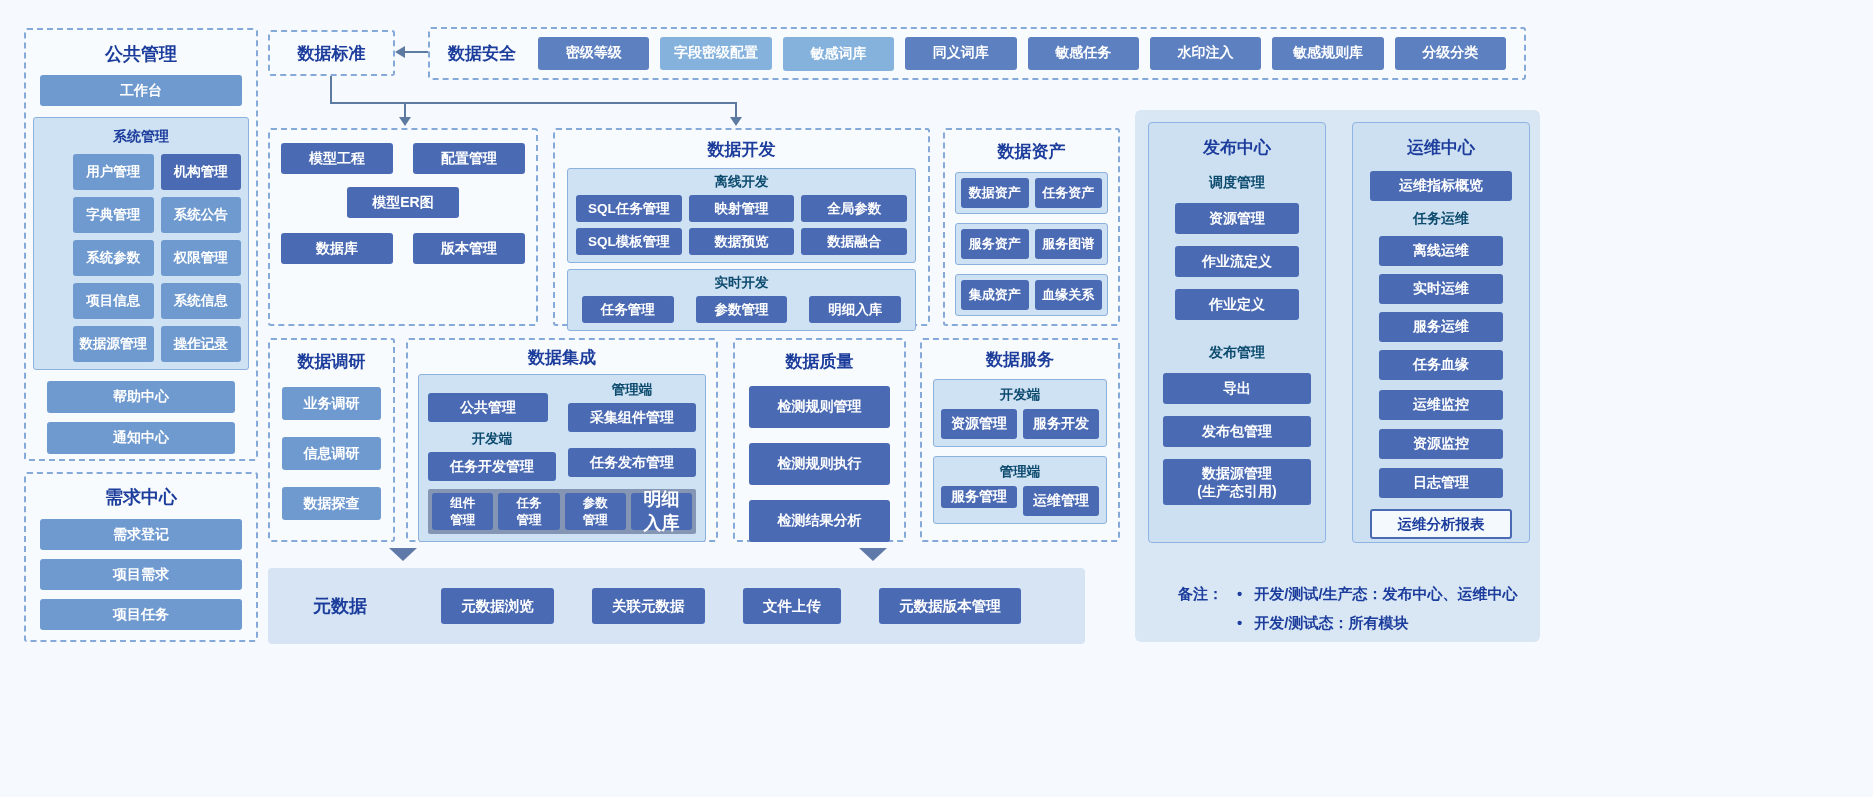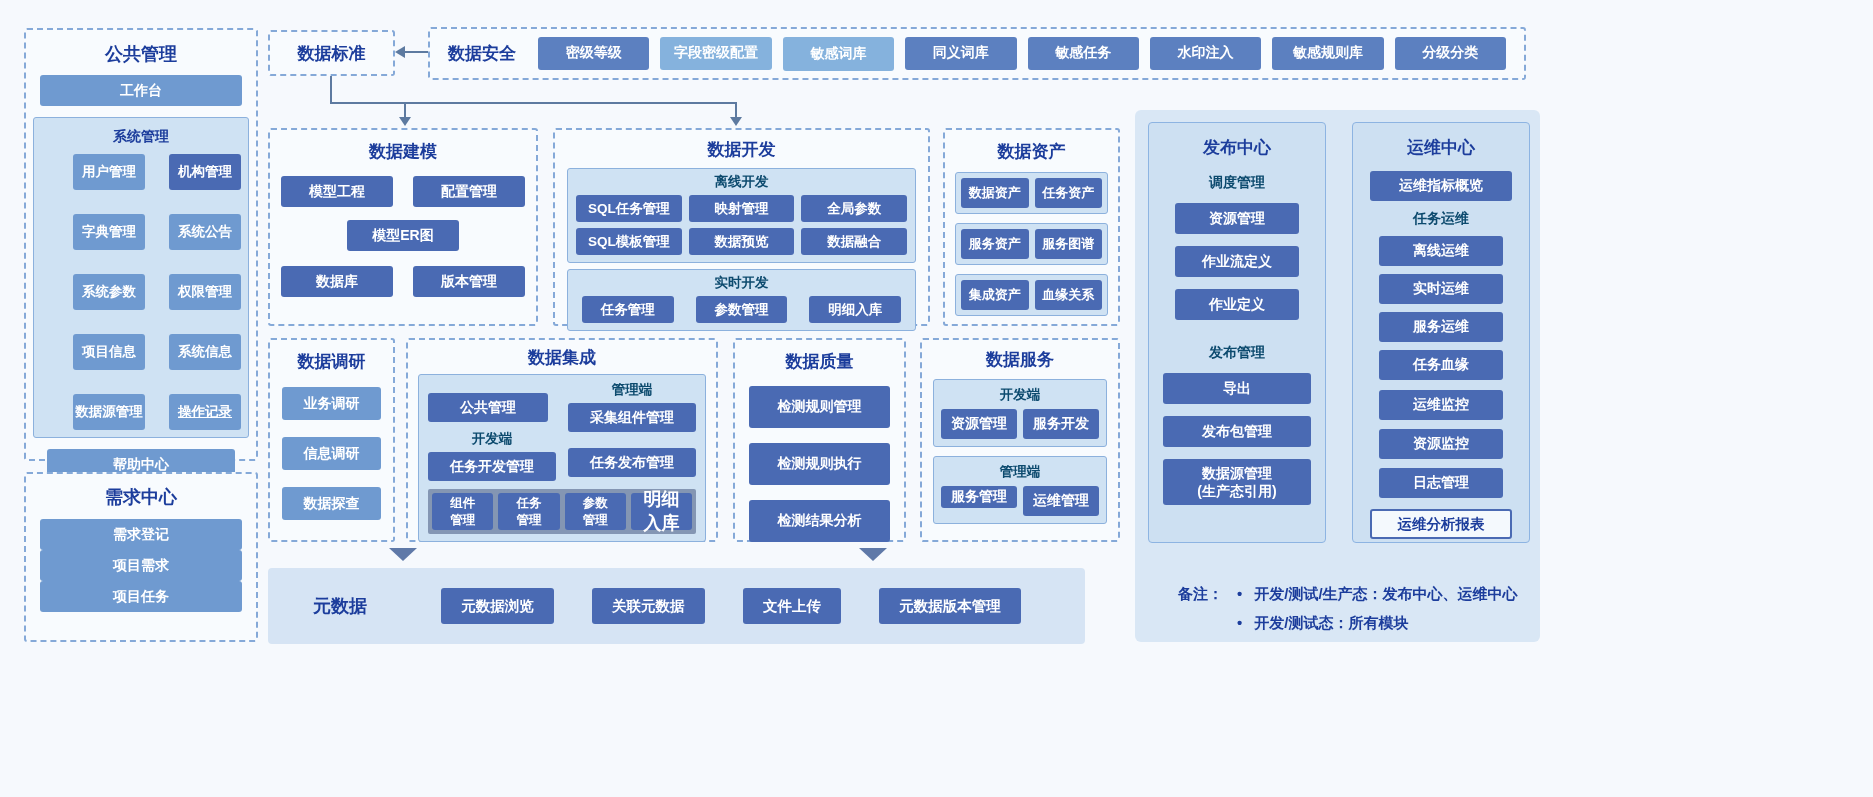--- a/index.html
+++ b/index.html
@@ -18,21 +18,21 @@
 
   .btn { display:flex; align-items:center; justify-content:center; color:#ffffff;
          font-weight:bold; border-radius:3px; font-size:14px; text-align:center; }
   .dark   { background:#4a6ab3; }
   .medium { background:#6f9ad0; }
   .sec    { background:#5c80c0; }
   .light  { background:#85b2dd; }
   .outline { background:#f4f9fd; border:2px solid #4a6ab3; color:#1c3d9c; }
   .pre { white-space:pre-line; line-height:1.3; }
 
-  .grid2 { display:grid; grid-template-columns:1fr 1fr; gap:24px;margin-left:32px; }
+  .grid2 { display:grid; grid-template-columns:1fr 1fr; gap:7px;margin-left:32px; }
   .grid3 { display:grid; grid-template-columns:1fr 1fr 1fr; gap:6px 7px; }
   .col  { display:flex; flex-direction:column; }
   .rowc { display:flex; justify-content:center; }
   .rowflex { display:flex; }
 
   .line { position:absolute; background:#5d7aa0; }
   .arr-left { position:absolute; width:0; height:0;
               border-top:6px solid transparent; border-bottom:6px solid transparent;
               border-right:10px solid #5d7aa0; }
   .arr-down { position:absolute; width:0; height:0;
@@ -81,21 +81,21 @@
     <div class="col" style="margin-top:11px;gap:9px;align-items:center;">
 
         <div class="btn medium" style="width:188px;height:32px;">帮助中心</div>
 
         <div class="btn medium" style="width:188px;height:32px;">通知中心</div>
       </div>
   </div>
 
   <div class="box" style="left:24px;top:472px;width:234px;height:170px;">
     <div class="ttl t18" style="margin-top:11px;">需求中心</div>
-    <div class="col" style="margin-top:10px;align-items:center;">
+    <div class="col" style="margin-top:10px;gap:9px;align-items:center;">
 
         <div class="btn medium" style="width:202px;height:31px;">需求登记</div>
 
         <div class="btn medium" style="width:202px;height:31px;">项目需求</div>
 
         <div class="btn medium" style="width:202px;height:31px;">项目任务</div>
       </div>
   </div>
 
   <div class="box" style="left:268px;top:30px;width:127px;height:46px;display:flex;align-items:center;justify-content:center;">
@@ -128,21 +128,20 @@
   </div>
 
   <div class="line" style="left:330px;top:76px;width:2px;height:28px;"></div>
   <div class="line" style="left:330px;top:102px;width:407px;height:2px;"></div>
   <div class="line" style="left:404px;top:102px;width:2px;height:16px;"></div>
   <div class="arr-down" style="left:399px;top:117px;"></div>
   <div class="line" style="left:735px;top:102px;width:2px;height:16px;"></div>
   <div class="arr-down" style="left:730px;top:117px;"></div>
 
   <div class="box" style="left:268px;top:128px;width:270px;height:198px;">
-    <div class="ttl t17" style="margin-top:10px;">数据建模</div>
     <div class="rowc" style="margin-top:13px;gap:20px;">
       <div class="btn dark" style="width:112px;height:31px;">模型工程</div>
       <div class="btn dark" style="width:112px;height:31px;">配置管理</div>
     </div>
     <div class="rowc" style="margin-top:13px;">
       <div class="btn dark" style="width:112px;height:31px;">模型ER图</div>
     </div>
     <div class="rowc" style="margin-top:15px;gap:20px;">
       <div class="btn dark" style="width:112px;height:31px;">数据库</div>
       <div class="btn dark" style="width:112px;height:31px;">版本管理</div>

